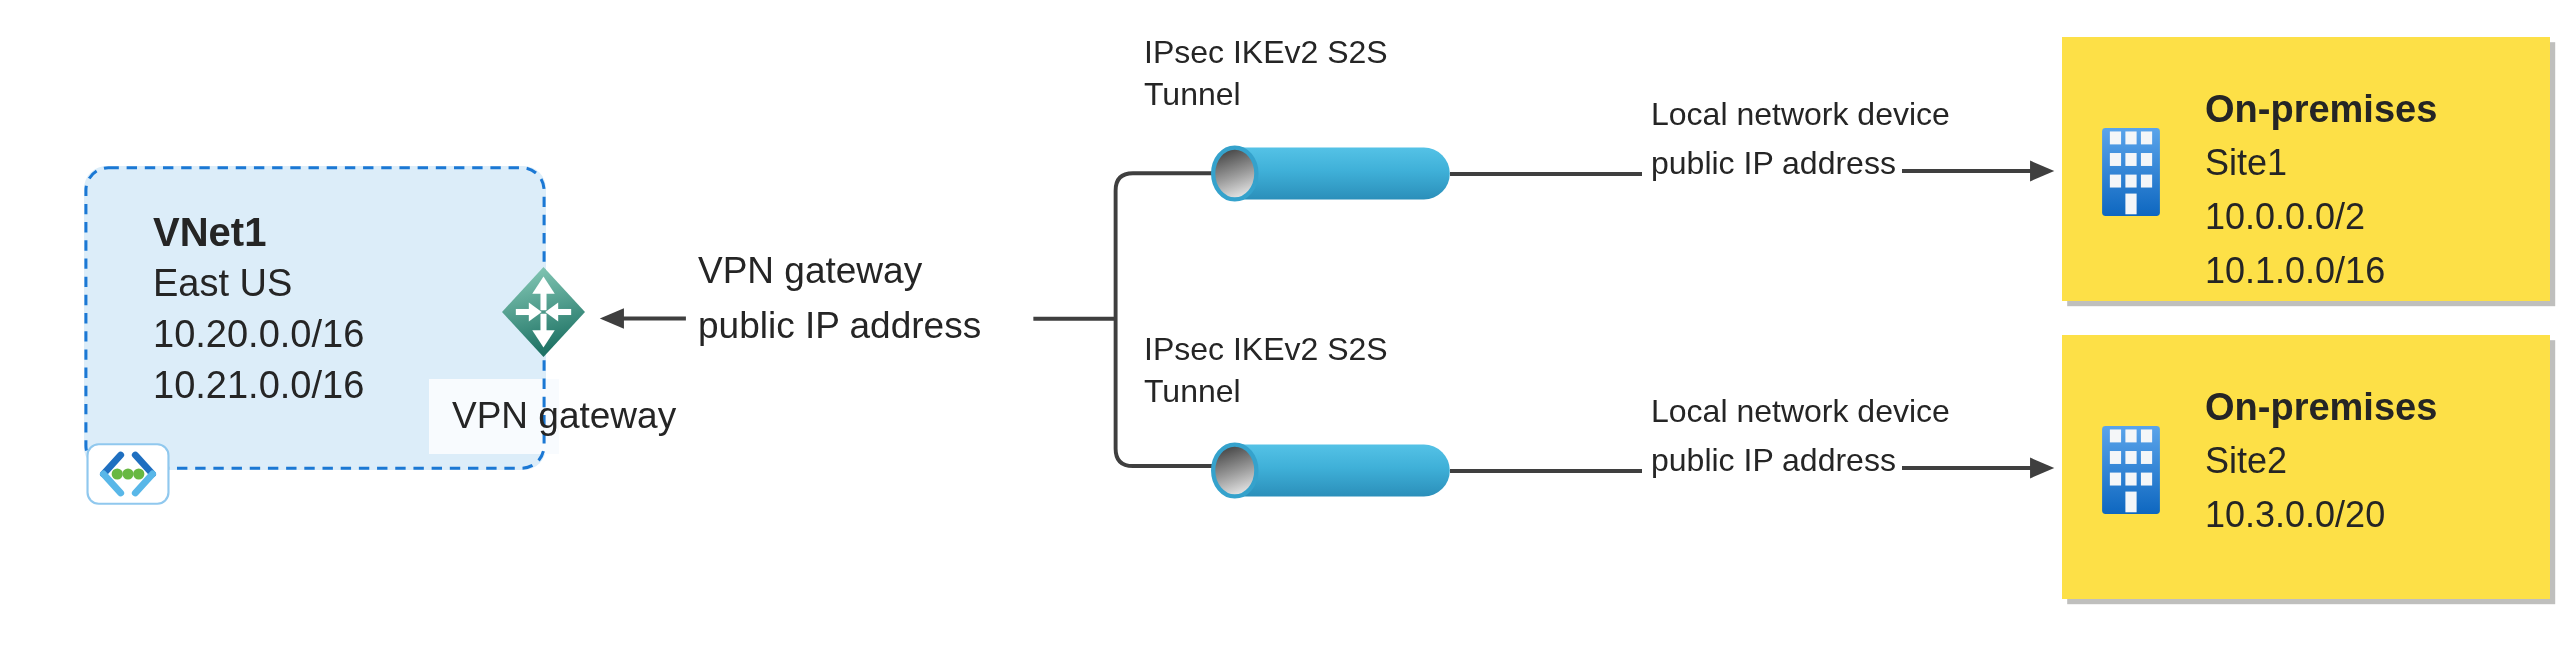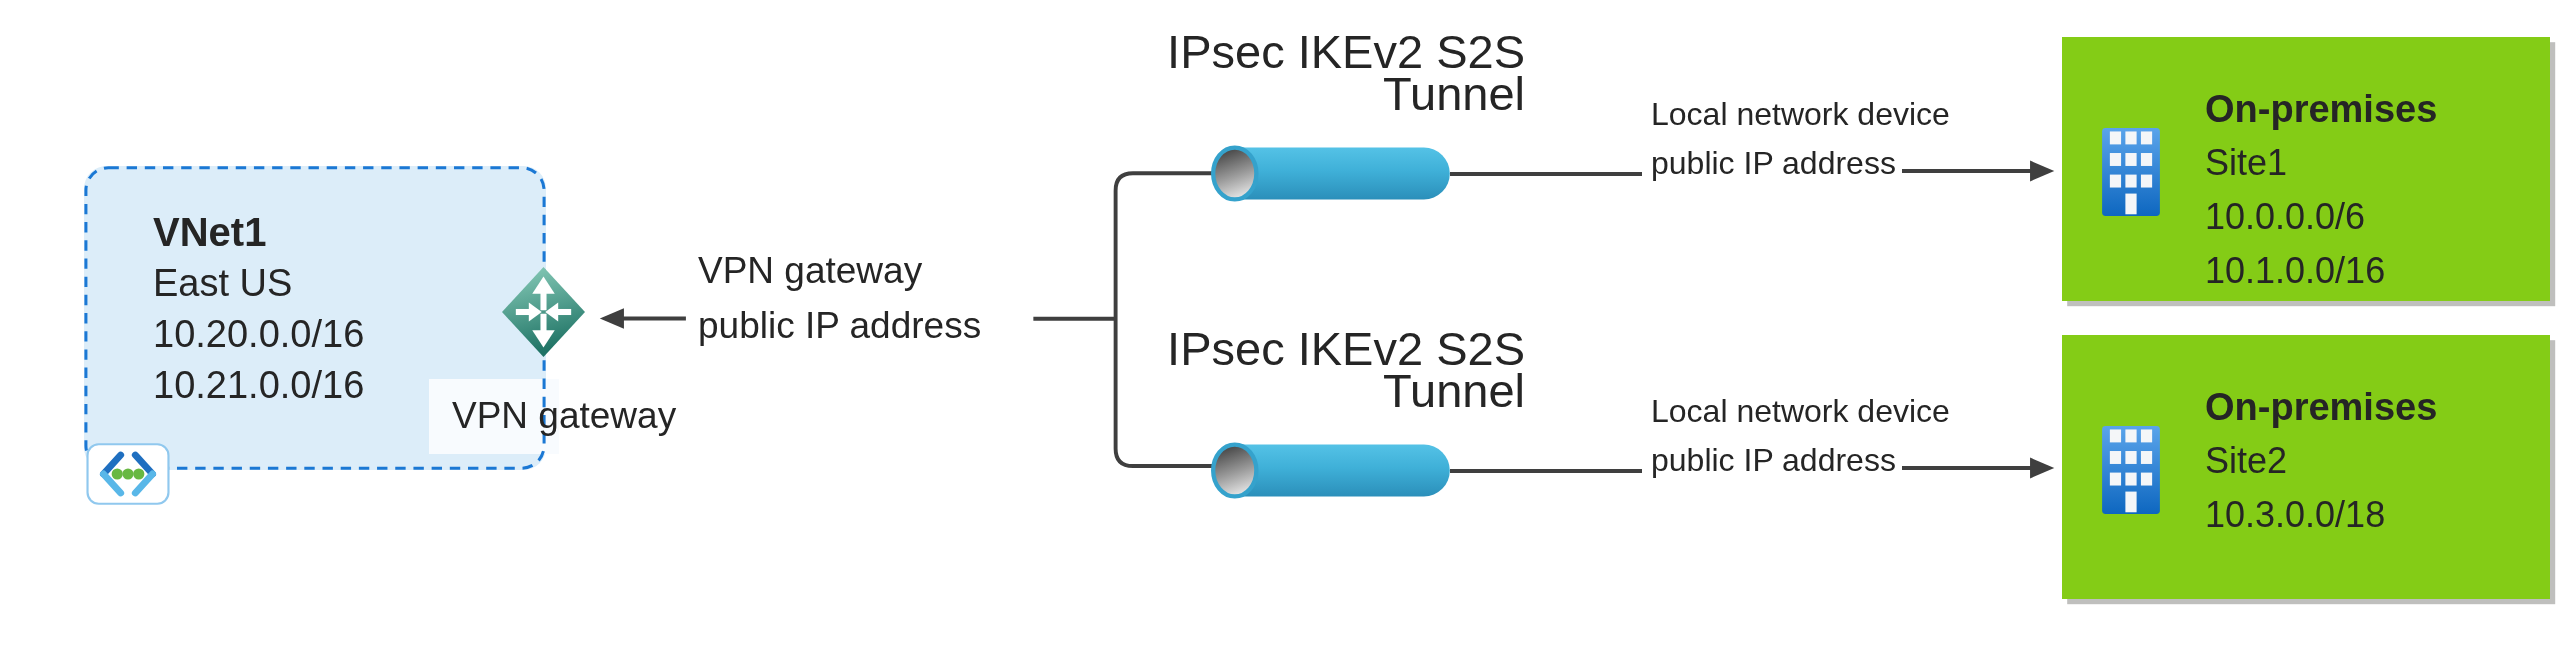--- a/index.html
+++ b/index.html
@@ -10,32 +10,32 @@
   .abs{position:absolute;}
   
   .vnet-fill{left:84px;top:166px;width:462px;height:304px;background:#dcedf9;border-radius:22.5px;z-index:1;}
   .vpn-gw-bg{left:429px;top:379px;width:130px;height:75px;background:#f8fbfe;z-index:2;}
   .vnet-border{left:84px;top:166px;z-index:3;}
   .vnet-text{left:153px;top:207px;font-size:38px;line-height:51px;z-index:4;white-space:nowrap;}
   .vnet-title{font-weight:bold;font-size:40px;}
   .vpn-gw-text{left:452px;top:395px;font-size:37px;z-index:4;white-space:nowrap;}
   
   .mid-label{left:698px;top:243px;font-size:37px;line-height:55px;z-index:4;white-space:nowrap;}
-  .tunnel-label{width:381px;text-align:right;font-size:47px;line-height:42px;z-index:4;white-space:nowrap;}
+  .tunnel-label{width:381px;text-align:left;font-size:32px;line-height:42px;z-index:4;white-space:nowrap;}
   .tunnel-label-1{left:1144px;top:31px;}
   .tunnel-label-2{left:1144px;top:328px;}
   .device-label{font-size:32px;line-height:49px;z-index:4;white-space:nowrap;}
   .device-label-1{left:1651px;top:90px;}
   .device-label-2{left:1651px;top:387px;}
   
   .hline{height:3.9px;background:#3f3f3f;z-index:2;}
   .rline-1{left:1450px;top:172px;width:192px;}
   .rline-2{left:1450px;top:469px;width:192px;}
   
-  .site-box{left:2062px;width:488px;height:264px;background:#84cc16;box-shadow:5.2px 5.2px 0 #bfbfbd;z-index:1;}
+  .site-box{left:2062px;width:488px;height:264px;background:#fde047;box-shadow:5.2px 5.2px 0 #bfbfbd;z-index:1;}
   .site-box-1{top:37px;}
   .site-box-2{top:335px;}
   .site-text{left:143px;top:45px;font-size:36px;line-height:54px;white-space:nowrap;}
   .site-title{font-weight:bold;font-size:38px;}
   .building{left:40px;top:91px;}
   .icon-z{z-index:4;}
 </style>
 </head>
 <body>
 
@@ -144,21 +144,21 @@
           <rect x="45" y="29" width="13" height="15"></rect>
         <rect x="9" y="54" width="13" height="15"></rect>
           <rect x="27" y="54" width="13" height="15"></rect>
           <rect x="45" y="54" width="13" height="15"></rect>
         <rect x="27" y="76" width="13" height="24"></rect>
       </g>
     </svg>
     <div class="abs site-text">
       <div class="site-title">On-premises</div>
       <div>Site1</div>
-      <div>10.0.0.0/6</div>
+      <div>10.0.0.0/2</div>
       <div>10.1.0.0/16</div>
     </div>
   </div>
 
   <div class="abs tunnel-label tunnel-label-2">
     <div>IPsec IKEv2 S2S</div>
     <div>Tunnel</div>
   </div>
   <svg class="abs icon-z" style="left:1210px;top:442px" width="243" height="57" viewBox="0 0 280 66">
     <path d="M28,3 H247 A30,30 0 0 1 247,63 H28 Z" fill="url(#tunGrad)"></path>
@@ -185,18 +185,18 @@
           <rect x="45" y="29" width="13" height="15"></rect>
         <rect x="9" y="54" width="13" height="15"></rect>
           <rect x="27" y="54" width="13" height="15"></rect>
           <rect x="45" y="54" width="13" height="15"></rect>
         <rect x="27" y="76" width="13" height="24"></rect>
       </g>
     </svg>
     <div class="abs site-text">
       <div class="site-title">On-premises</div>
       <div>Site2</div>
-      <div>10.3.0.0/18</div>
+      <div>10.3.0.0/20</div>
     </div>
   </div>
 
 </div>
 
 
 </body></html>

